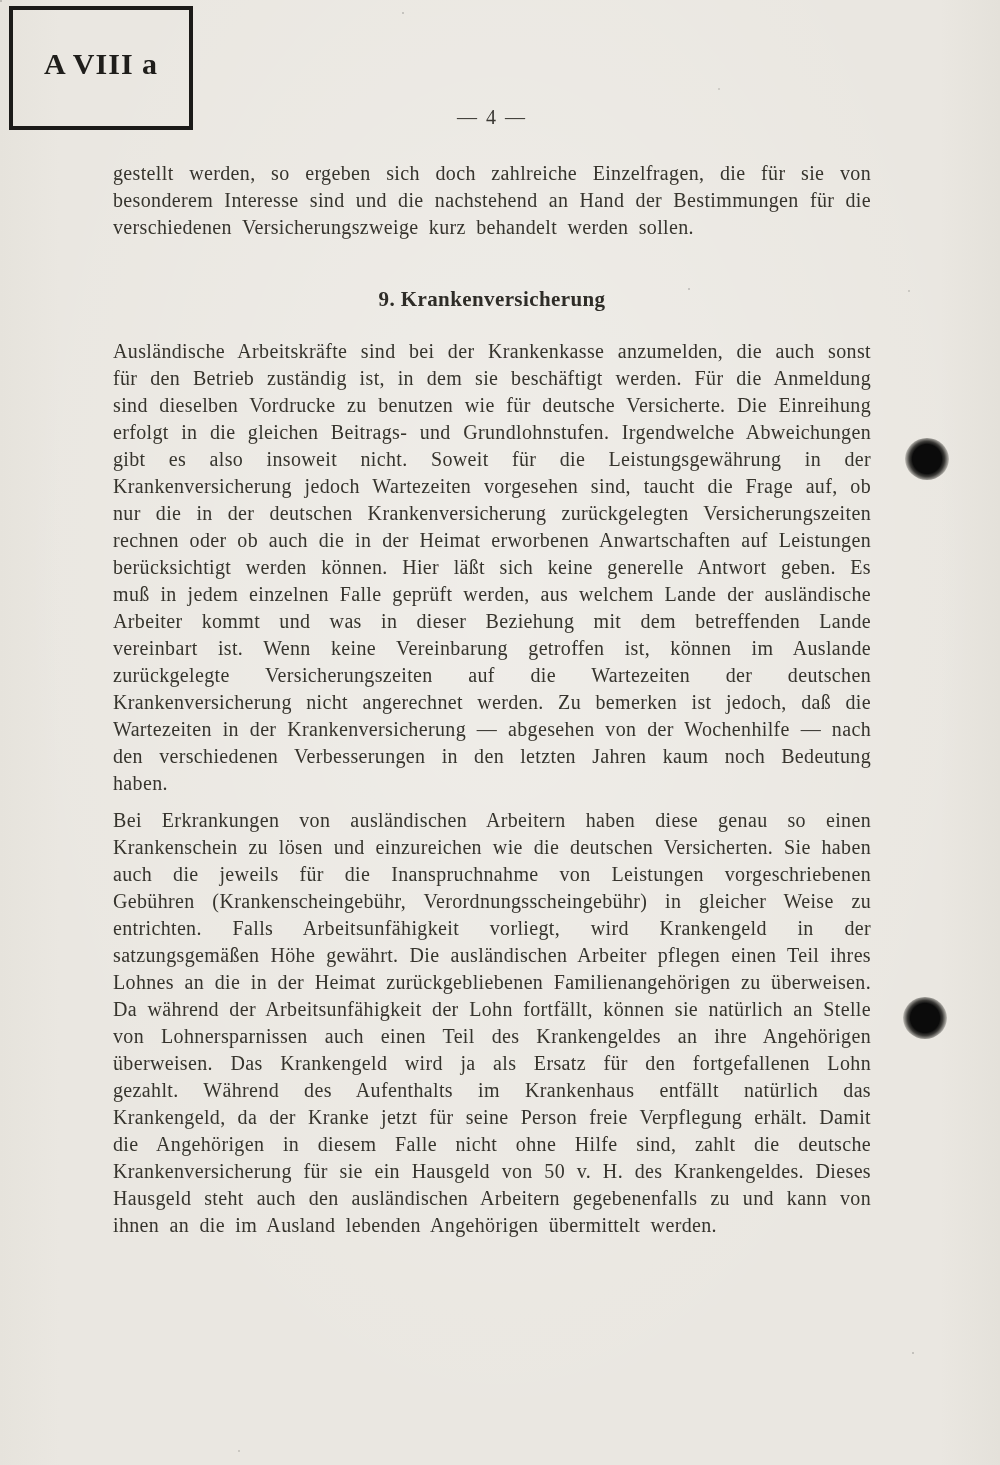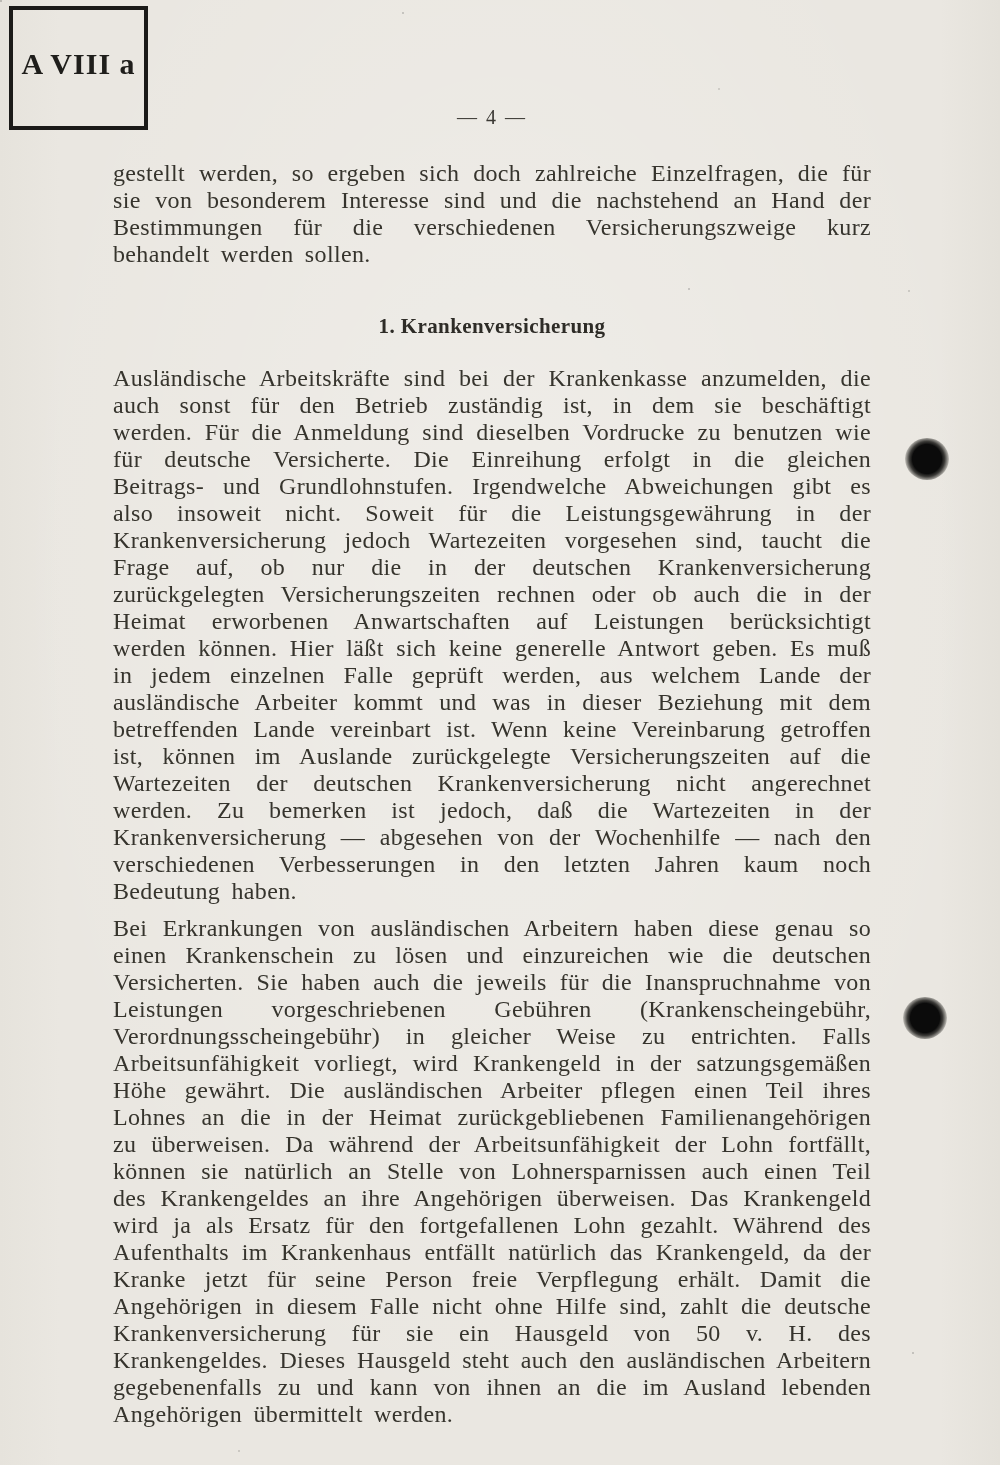--- a/index.html
+++ b/index.html
@@ -34,21 +34,21 @@
       908px 290px 0 rgba(70,70,65,0.25),
       688px 288px 0 rgba(70,70,65,0.30),
       912px 1352px 0 rgba(70,70,65,0.30),
       238px 1450px 0 rgba(70,70,65,0.25),
       718px 88px 0 rgba(70,70,65,0.22);
   }
   .corner-box {
     position: absolute;
     top: 6px;
     left: 9px;
-    width: 139px;
+    width: 184px;
     height: 124px;
     box-sizing: border-box;
     border: 4px solid #1b1a18;
     display: flex;
     align-items: center;
     justify-content: center;
   }
   .corner-box span {
     font-weight: bold;
     font-size: 30px;
@@ -68,21 +68,21 @@
   }
   .content {
     position: absolute;
     top: 160px;
     left: 113px;
     width: 758px;
     color: #36342d;
   }
   .para {
     margin: 0;
-    font-size: 24px;
+    font-size: 20px;
     line-height: 27px;
     text-align: justify;
     text-align-last: left;
     word-spacing: 5px;
     letter-spacing: 0.35px;
     hyphens: auto;
     -webkit-hyphens: auto;
   }
   .para + .heading {
     margin-top: 46px;
@@ -121,21 +121,21 @@
 
   <div class="corner-box">
     <span>A VIII a</span>
   </div>
 
   <div class="page-number">— 4 —</div>
 
   <div class="content">
     <p class="para" lang="de">gestellt werden, so ergeben sich doch zahlreiche Einzelfragen, die für sie von besonderem Interesse sind und die nachstehend an Hand der Bestimmungen für die verschiedenen Versicherungszweige kurz behandelt werden sollen.</p>
 
-    <h2 class="heading">1. Krankenversicherung</h2>
+    <h2 class="heading">9. Krankenversicherung</h2>
 
     <p class="para mb" lang="de">Ausländische Arbeitskräfte sind bei der Krankenkasse anzumelden, die auch sonst für den Betrieb zuständig ist, in dem sie beschäftigt werden. Für die Anmeldung sind dieselben Vordrucke zu benutzen wie für deutsche Versicherte. Die Einreihung erfolgt in die gleichen Beitrags- und Grundlohnstufen. Irgendwelche Abweichungen gibt es also insoweit nicht. Soweit für die Leistungsgewährung in der Krankenversicherung jedoch Wartezeiten vorgesehen sind, taucht die Frage auf, ob nur die in der deutschen Krankenversicherung zurückgelegten Versicherungszeiten rechnen oder ob auch die in der Heimat erworbenen Anwartschaften auf Leistungen berücksichtigt werden können. Hier läßt sich keine generelle Antwort geben. Es muß in jedem einzelnen Falle geprüft werden, aus welchem Lande der ausländische Arbeiter kommt und was in dieser Beziehung mit dem betreffenden Lande vereinbart ist. Wenn keine Vereinbarung getroffen ist, können im Auslande zurückgelegte Versicherungszeiten auf die Wartezeiten der deutschen Krankenversicherung nicht angerechnet werden. Zu bemerken ist jedoch, daß die Wartezeiten in der Krankenversicherung — abgesehen von der Wochenhilfe — nach den verschiedenen Verbesserungen in den letzten Jahren kaum noch Bedeutung haben.</p>
 
     <p class="para" lang="de">Bei Erkrankungen von ausländischen Arbeitern haben diese genau so einen Krankenschein zu lösen und einzureichen wie die deutschen Versicherten. Sie haben auch die jeweils für die Inanspruchnahme von Leistungen vorgeschriebenen Gebühren (Krankenscheingebühr, Verordnungsscheingebühr) in gleicher Weise zu entrichten. Falls Arbeitsunfähigkeit vorliegt, wird Krankengeld in der satzungsgemäßen Höhe gewährt. Die ausländischen Arbeiter pflegen einen Teil ihres Lohnes an die in der Heimat zurückgebliebenen Familienangehörigen zu überweisen. Da während der Arbeitsunfähigkeit der Lohn fortfällt, können sie natürlich an Stelle von Lohnersparnissen auch einen Teil des Krankengeldes an ihre Angehörigen überweisen. Das Krankengeld wird ja als Ersatz für den fortgefallenen Lohn gezahlt. Während des Aufenthalts im Krankenhaus entfällt natürlich das Krankengeld, da der Kranke jetzt für seine Person freie Verpflegung erhält. Damit die Angehörigen in diesem Falle nicht ohne Hilfe sind, zahlt die deutsche Krankenversicherung für sie ein Hausgeld von 50 v. H. des Krankengeldes. Dieses Hausgeld steht auch den ausländischen Arbeitern gegebenenfalls zu und kann von ihnen an die im Ausland lebenden Angehörigen übermittelt werden.</p>
   </div>
 
   <div class="punch-hole hole-top"></div>
   <div class="punch-hole hole-bottom"></div>
 </div>
 

